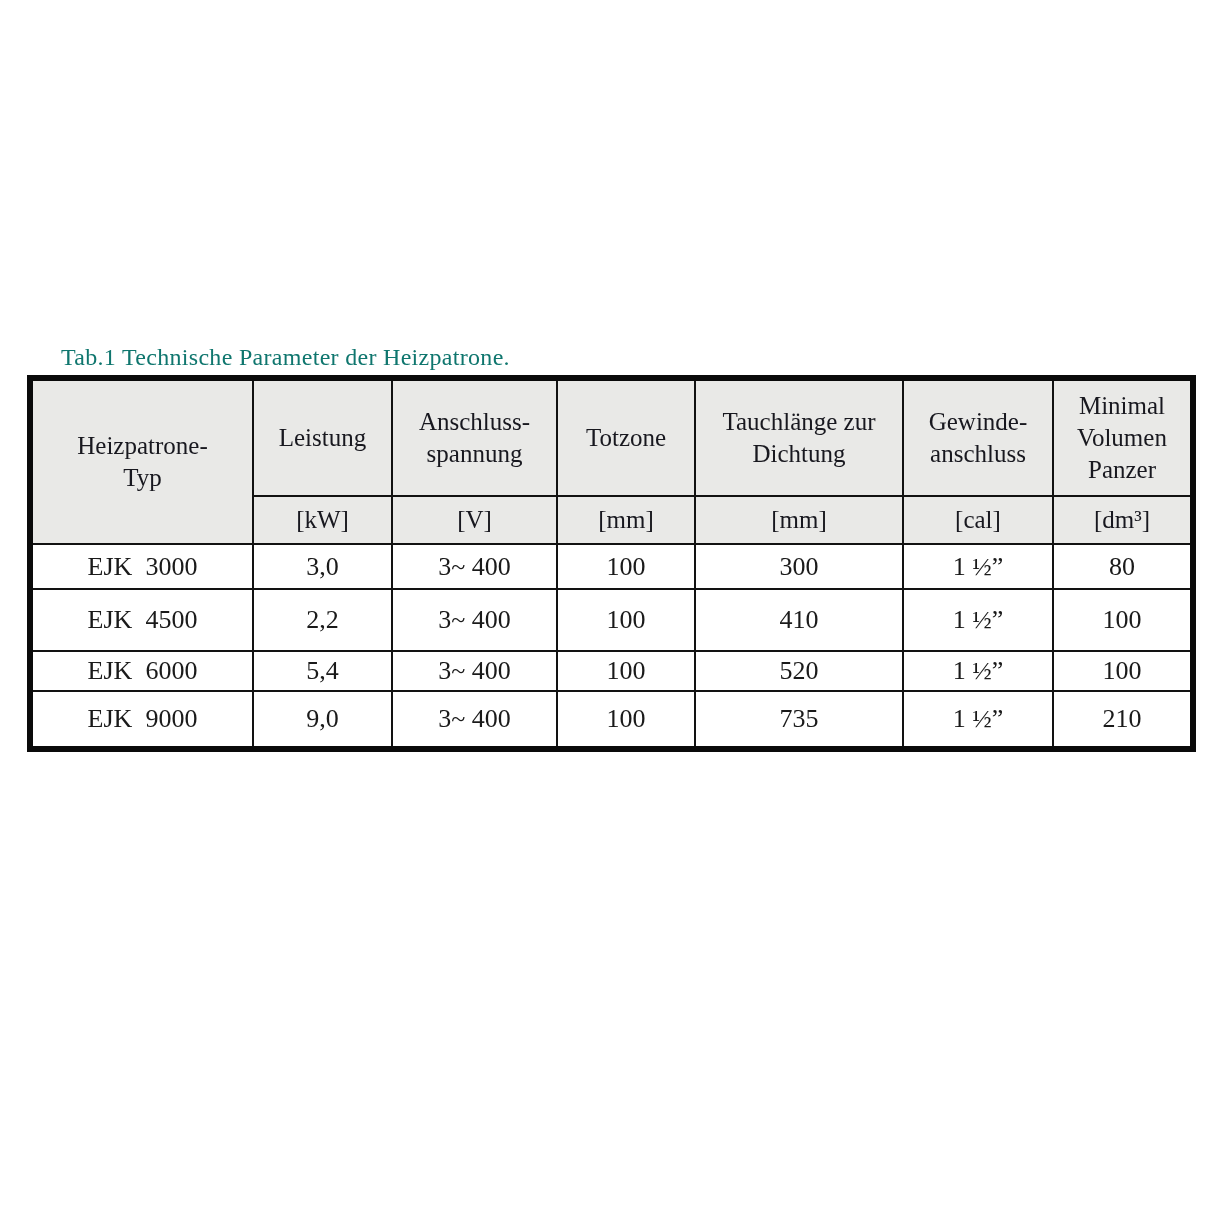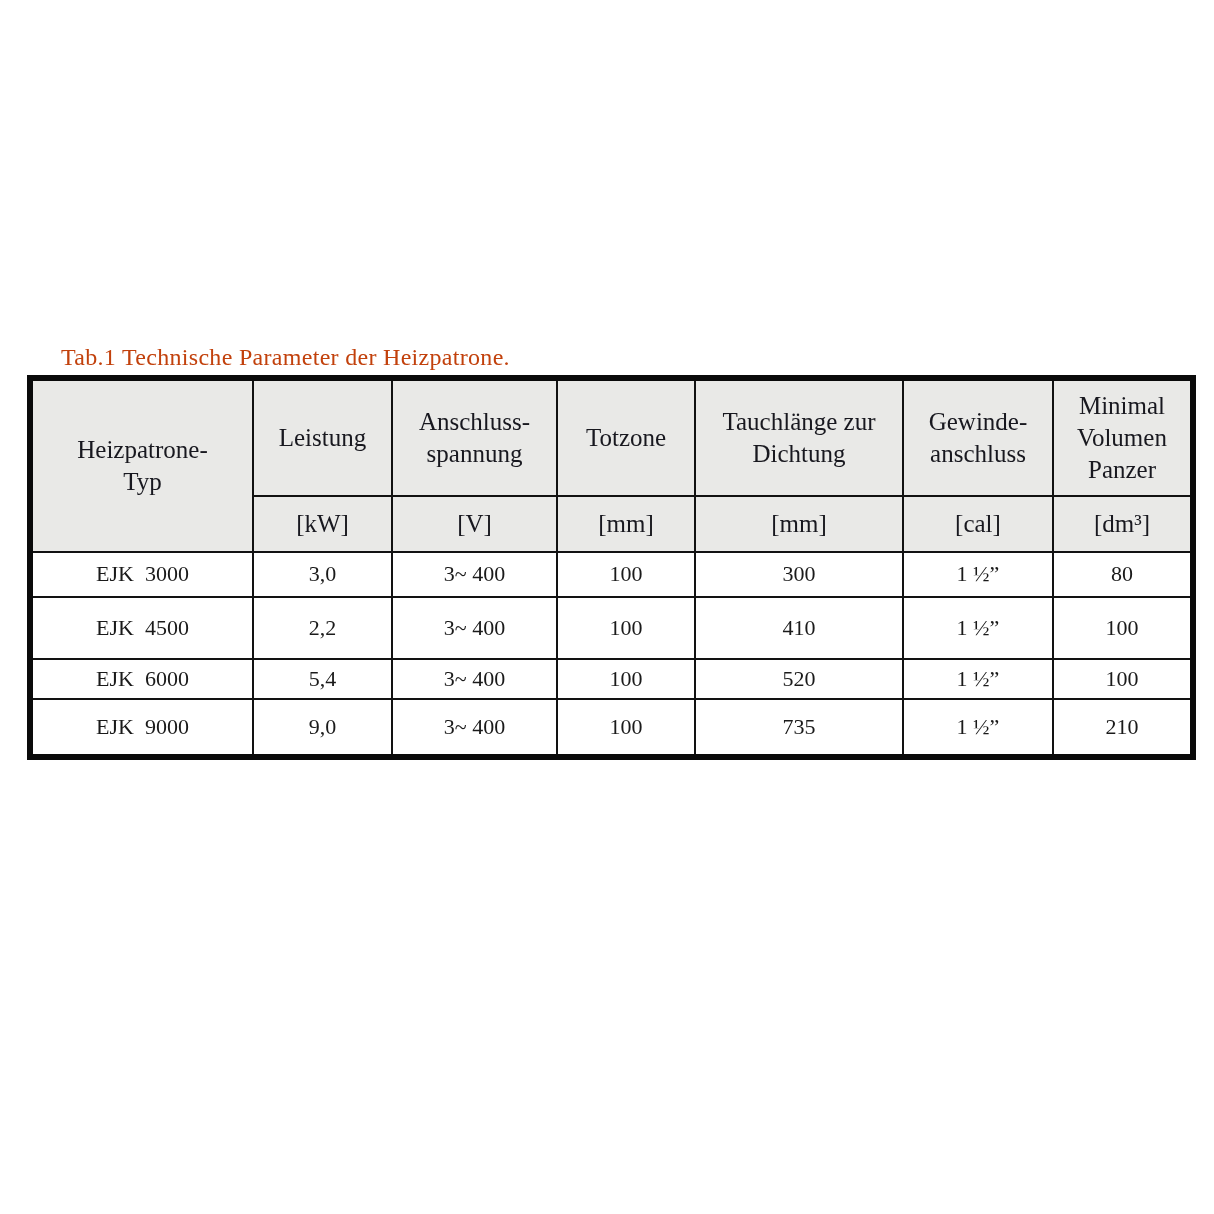--- a/index.html
+++ b/index.html
@@ -14,21 +14,21 @@
     font-family: "Liberation Serif", "DejaVu Serif", serif;
     color: #1a1a1a;
     overflow: hidden;
   }
   .caption {
     position: absolute;
     left: 61px;
     top: 344px;
     font-size: 24px;
     letter-spacing: 0.3px;
-    color: #c2410c;
+    color: #0f766e;
     white-space: pre;
   }
   table.tbl {
     position: absolute;
     left: 27px;
     top: 375px;
     width: 1163px;
     table-layout: fixed;
     border-collapse: collapse;
     border: 6px solid #0a0a0a;
@@ -46,22 +46,22 @@
   
   .thick-right { border-right-width: 5px; border-right-color: #0a0a0a; }
   
   .thick-bottom { border-bottom-width: 6px; border-bottom-color: #0a0a0a; }
   .tbl thead th, .tbl tr.units td {
     background: #e9e9e7;
     font-size: 25px;
     color: #18181f;
   }
   .tbl tr.main { height: 118px; }
-  .tbl tr.units { height: 56px; }
-  .tbl tbody td { font-size: 22px; background: #ffffff; }
+  .tbl tr.units { height: 48px; }
+  .tbl tbody td { font-size: 26px; background: #ffffff; }
   .tbl tbody tr.r0 { height: 45px; }
   .tbl tbody tr.r1 { height: 62px; }
   .tbl tbody tr.r2 { height: 40px; }
   .tbl tbody tr.r3 { height: 58px; }
 </style>
 </head>
 <body>
 
 <div class="caption">Tab.1 Technische Parameter der Heizpatrone.</div>
 

